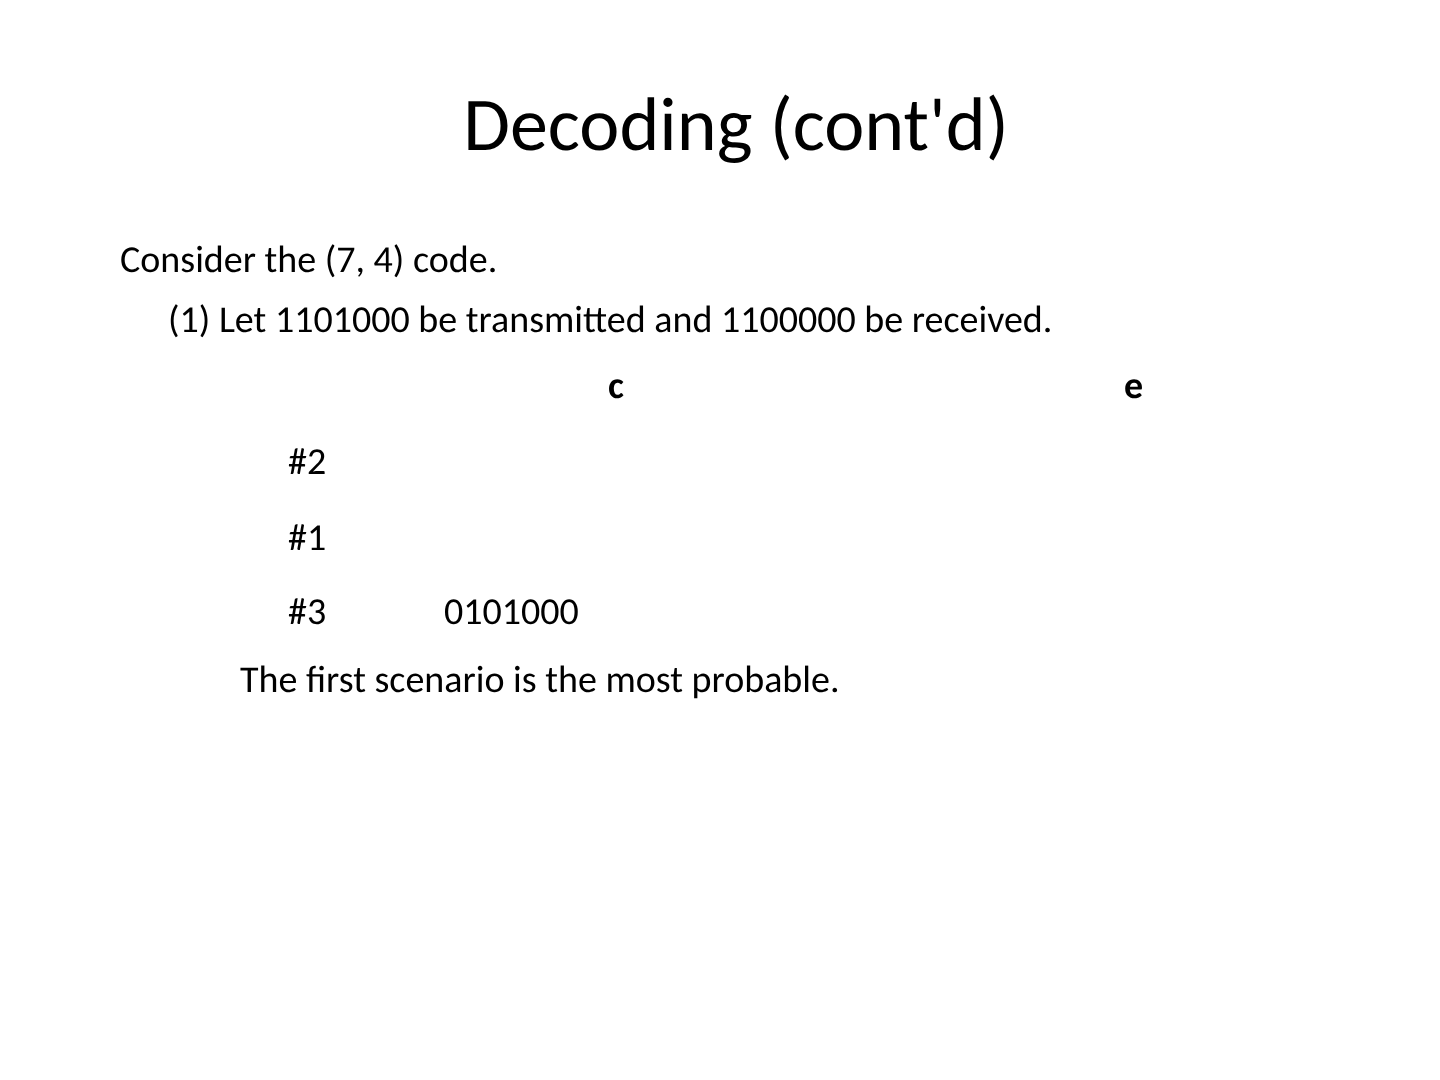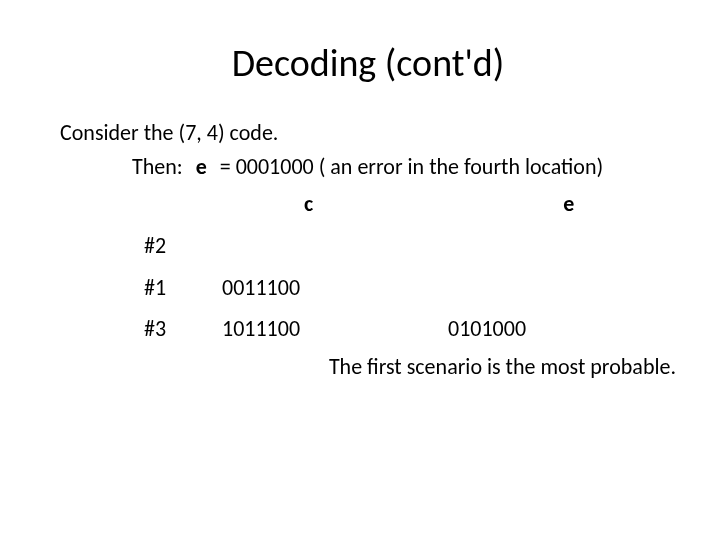--- a/index.html
+++ b/index.html
@@ -11,21 +11,21 @@
       color: #000;
       padding: 28px 44px;
     }
     .title {
       font-size: 38px;
       text-align: center;
       margin-bottom: 32px;
       font-weight: normal;
     }
     .content {
-      font-size: 22px;
+      font-size: 19px;
       line-height: 1.35;
     }
     .p-sub1 { padding-left: 24px; }
     .p-sub2 { padding-left: 68px; }
     .bold { font-weight: bold; }
     .table-header {
       display: flex;
       padding-left: 80px;
     }
     .th-c {
@@ -36,48 +36,44 @@
       padding-left: 242px;
       font-weight: bold;
     }
     .table-row {
       display: flex;
       padding-left: 80px;
     }
     .col-idx { width: 70px; }
     .col-c { width: 218px; }
     .col-e { flex: 1; }
-    .conclusion { padding-left: 60px; text-align: right; }
+    .conclusion { padding-left: 60px; }
   </style>
 </head>
 <body>
 
 <h1 class="title">Decoding (cont'd)</h1>
 
 <div class="content">
   <div>Consider the (7, 4) code.</div>
 
+  <div class="p-sub1">(1) Let  1101000 be transmitted and 1100000 be received.</div>
 
-  <div class="p-sub2">
-    <span>Then: </span><span class="bold">e</span><span> = 0001000 ( an error in the fourth location)</span>
-  </div>
 
 
   <div class="table-header">
     <span class="th-c">c</span>
     <span class="th-e">e</span>
   </div>
 
   <div class="table-row">
     <span class="col-idx">#2</span>
   </div>
   <div class="table-row">
     <span class="col-idx">#1</span>
-    <span class="col-e">0011100</span>
   </div>
   <div class="table-row">
     <span class="col-idx">#3</span>
-    <span class="col-c">1011100</span>
     <span class="col-e">0101000</span>
   </div>
 
   <div class="conclusion">The first scenario is the most probable.</div>
 </div>
 
 </body></html>

